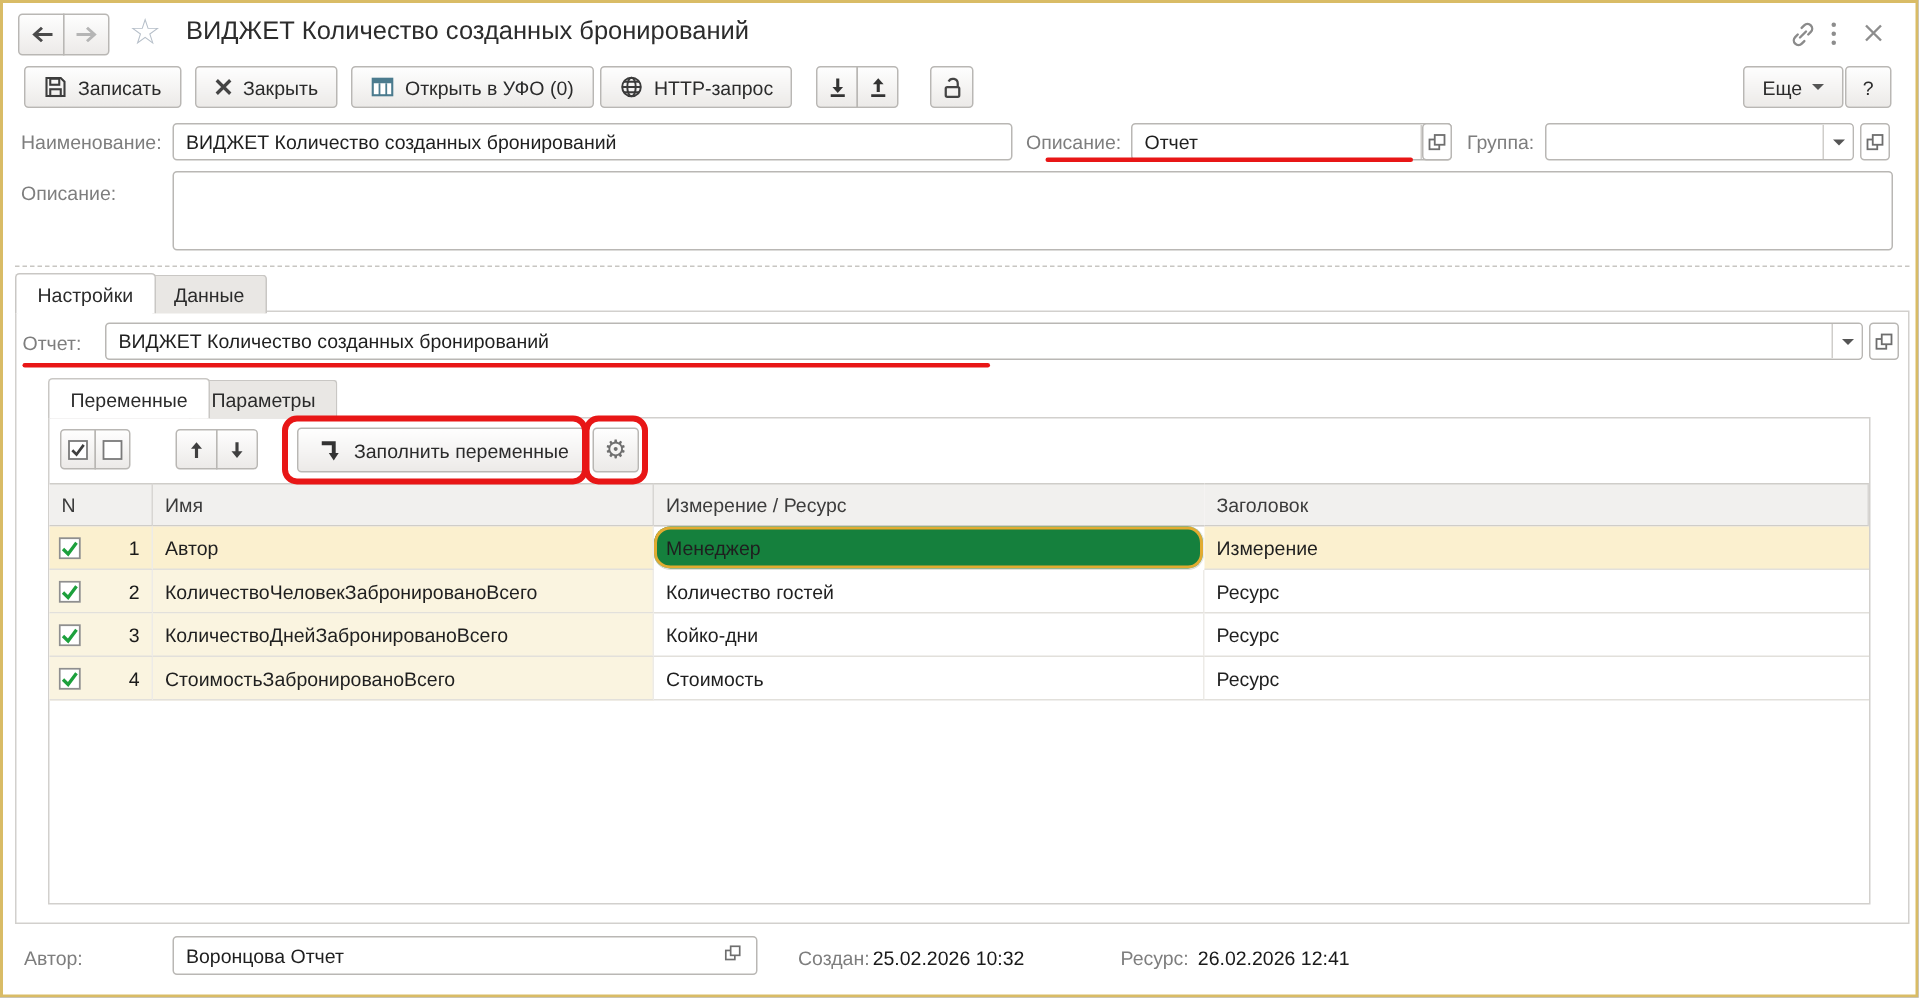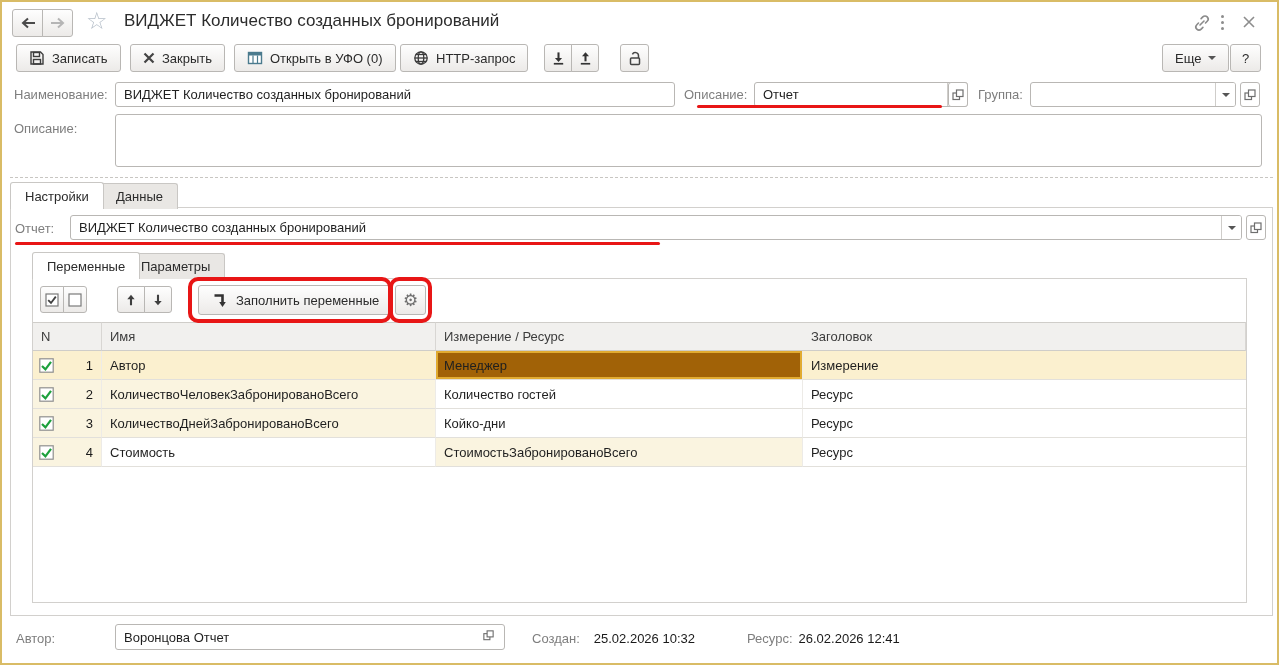--- a/index.html
+++ b/index.html
@@ -60,21 +60,21 @@
     background:#f1f0ee;border-top:1px solid #cfcdc9;border-bottom:1px solid #cfcdc9;
     border-right:1px solid #d8d6d3;padding:6px 8px;color:#3c3c3c;white-space:nowrap;overflow:hidden;
   }
   .td{
     padding:5px 8px;border-bottom:1px solid #e2e0db;border-right:1px solid #edebe7;
     display:flex;align-items:center;white-space:nowrap;overflow:hidden;min-height:29px;
   }
   .td.num{justify-content:space-between;padding-left:6px;}
   .readonly{background:#faf4e0;}
   .rowsel{background:#fbf0cf;}
-  .active-cell{background:#a16207;box-shadow:inset 0 0 0 2px #e1ab31;}
+  .active-cell{background:#15803d;box-shadow:inset 0 0 0 2px #e1ab31;border-radius:11px;}
 
   
   .red-line{position:absolute;height:3px;background:#e81616;border-radius:2px;z-index:9;}
   .red-ring{position:absolute;border:4px solid #e81616;border-radius:10px;z-index:9;background:transparent;pointer-events:none;}
 
   .icon{display:inline-flex;align-items:center;justify-content:center;line-height:0;}
   .gear-glyph{font-size:17px;color:#6f6f6f;line-height:1;font-family:"DejaVu Sans",sans-serif;}
   .star-glyph{font-size:24px;color:#b6bfc9;line-height:1;font-family:"DejaVu Sans",sans-serif;}
   .kebab{display:inline-flex;flex-direction:column;gap:3px;}
   .kebab i{width:3px;height:3px;border-radius:50%;background:#8d8d8d;}
@@ -381,38 +381,38 @@
 
     <div class="td num readonly">
       <span class="icon">
         <svg width="15" height="15" viewBox="0 0 15 15">
             <rect x="0.8" y="0.8" width="13.4" height="13.4" fill="#fff" stroke="#8f8f8f" stroke-width="1.2"></rect>
             <path d="M3 8 L6.4 11.3 L12 3.8" fill="none" stroke="#1ca03c" stroke-width="2.2"></path>
           </svg>
       </span>
       <span class="val">4</span>
     </div>
+    <div class="td readonly">СтоимостьЗабронированоВсего</div>
     <div class="td">Стоимость</div>
-    <div class="td readonly">СтоимостьЗабронированоВсего</div>
     <div class="td" style="border-right:none;">Ресурс</div>
   </div>
 
   <div class="abs lbl" style="left:14px;top:629px;">Автор:</div>
   <div class="input" style="left:113px;top:622px;width:390px;height:26px;">
     <div class="text">Воронцова Отчет</div>
     <div class="dd" style="width:22px;">
       <span class="icon">
         <svg width="13" height="13" viewBox="0 0 14 14">
             <rect x="2" y="5" width="6.5" height="6.5" fill="#fff" stroke="#6e6e6e" stroke-width="1.2"></rect>
             <rect x="5.5" y="2" width="6.5" height="6.5" fill="#fff" stroke="#6e6e6e" stroke-width="1.2"></rect>
           </svg>
       </span>
     </div>
   </div>
-  <div class="abs" style="left:530px;top:629px;display:flex;gap:14px;">
+  <div class="abs" style="left:530px;top:629px;display:flex;gap:2px;">
     <span class="lbl">Создан:</span>
     <span class="val">25.02.2026 10:32</span>
   </div>
   <div class="abs" style="left:745px;top:629px;display:flex;gap:6px;">
     <span class="lbl">Ресурс:</span>
     <span class="val">26.02.2026 12:41</span>
   </div>
 
 </div>
 

